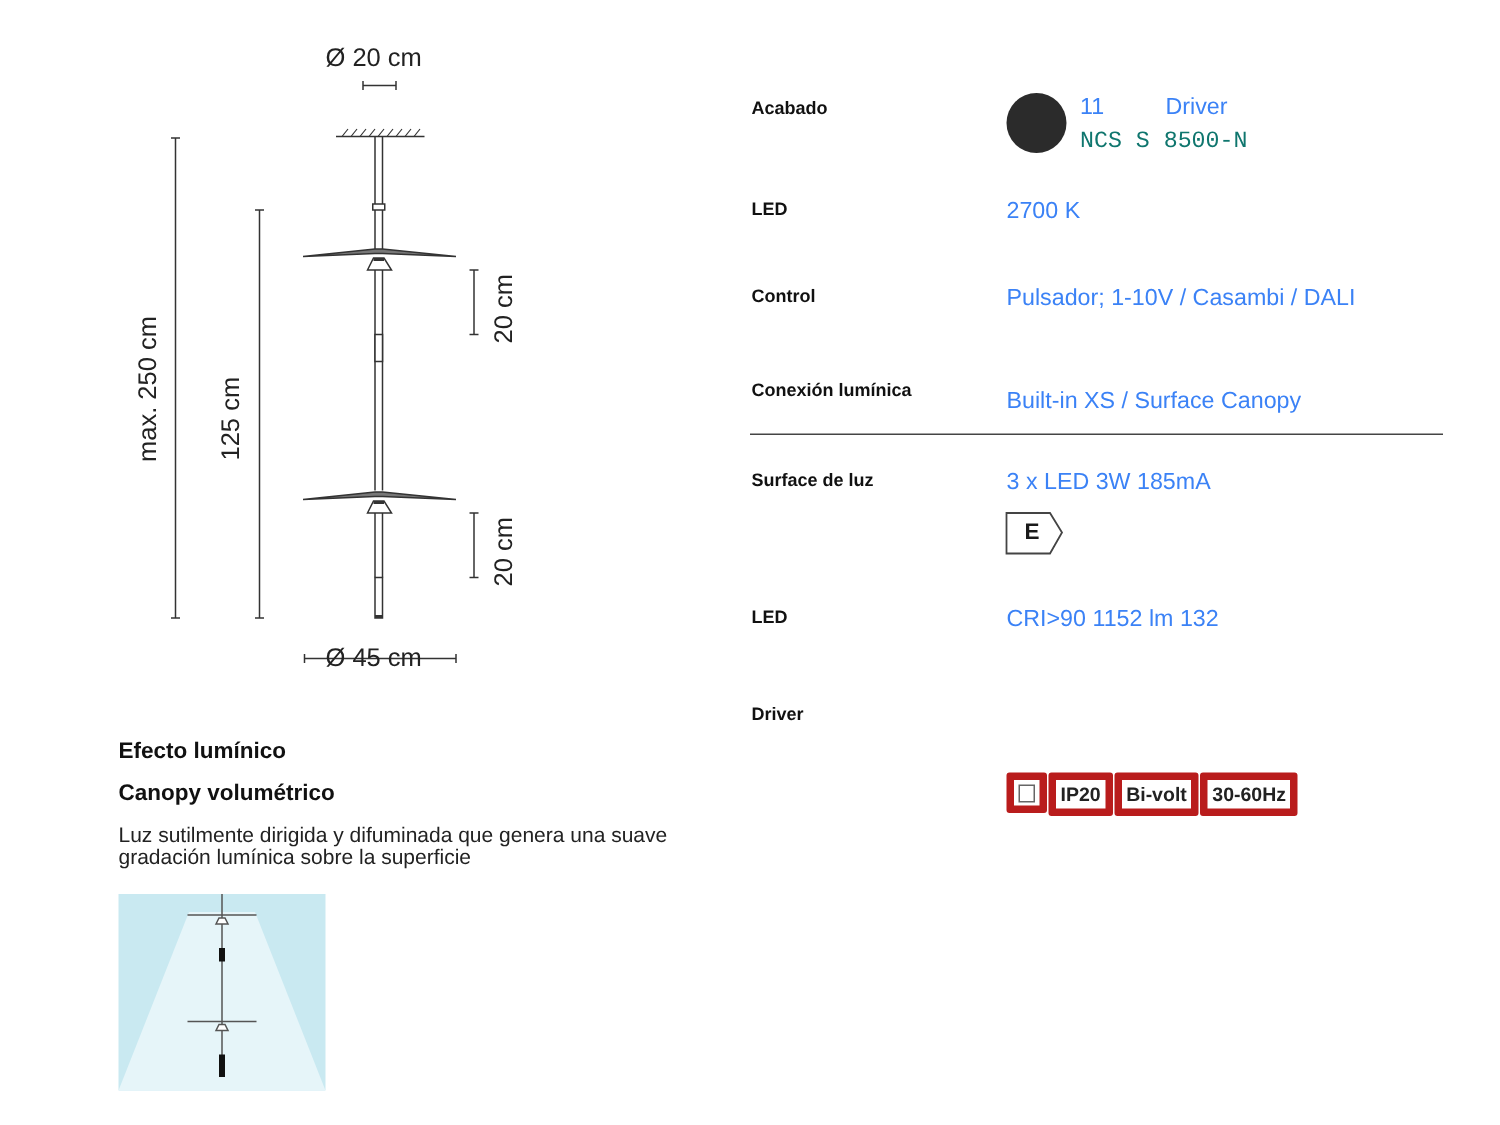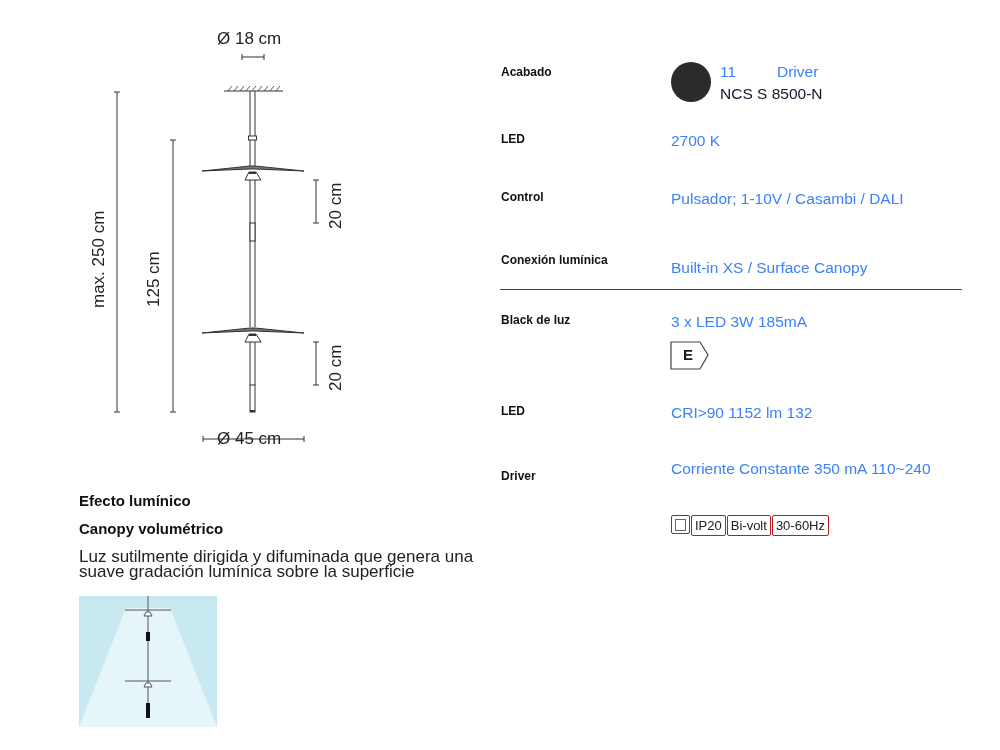--- a/index.html
+++ b/index.html
@@ -4,29 +4,29 @@
 <style>
   html, body { margin:0; padding:0; background:#ffffff; }
   body { width:1000px; height:750px; position:relative; overflow:hidden;
          font-family:"Liberation Sans", "DejaVu Sans", sans-serif; color:#1a1a1a; }
   .abs { position:absolute; }
   .dim-label { position:absolute; font-size:17px; color:#222; white-space:nowrap; }
   .vtext { transform:rotate(-90deg); transform-origin:left top; }
   .spec-label { position:absolute; left:501px; font-size:12px; font-weight:bold; color:#111; white-space:nowrap; }
   .spec-value { position:absolute; left:671px; font-size:15.5px; color:#3b82f6; white-space:nowrap; }
   .swatch { position:absolute; left:671px; top:62px; width:40px; height:40px; border-radius:50%; }
-  .ncs { color:#0f172a; }
+  .ncs { color:#0f766e;font-family:Liberation Mono, monospace; }
   .divider { position:absolute; left:500px; top:289px; width:462px; height:0; border-top:1.5px solid #444; }
   .energy { position:absolute; left:670px; top:341px; }
   .badges { position:absolute; left:671px; top:515px; display:flex; gap:1px; }
-  .badge { border:1px solid #b91c1c; border-radius:2px; font-size:13px; font-weight:normal; padding:1px 3px; line-height:17px; height:17px; color:#222; }
+  .badge { border:5px solid #b91c1c; border-radius:2px; font-size:13px; font-weight:bold; padding:1px 3px; line-height:17px; height:17px; color:#222; }
   .badge-box { width:11px; padding:0 3px; display:flex; align-items:center; justify-content:center; }
   .badge-box span { display:block; width:10px; height:10px; border:1px solid #666; }
   .effect-title { position:absolute; left:79px; font-size:15px; font-weight:bold; color:#111; }
-  .effect-desc { position:absolute; left:79px; top:549px; font-size:17px; line-height:15px; color:#222; width:420px; }
+  .effect-desc { position:absolute; left:79px; top:549px; font-size:14px; line-height:15px; color:#222; width:420px; }
   .effect-img { position:absolute; left:79px; top:596px; width:138px; height:131px; background:#c9e9f1; overflow:hidden; }
 </style>
 </head>
 <body>
 
 <div class="abs" style="left:0;top:0;width:480px;height:480px;">
   <svg class="abs" style="left:0;top:0;" width="480" height="480" viewBox="0 0 480 480">
     <g stroke="#333" stroke-width="1" fill="none">
 
       <line x1="242" y1="57" x2="264" y2="57"></line>
@@ -82,21 +82,21 @@
       <line x1="316" y1="342" x2="316" y2="385"></line>
       <line x1="313" y1="342" x2="319" y2="342"></line>
       <line x1="313" y1="385" x2="319" y2="385"></line>
 
       <line x1="203" y1="439" x2="304" y2="439"></line>
       <line x1="203" y1="436" x2="203" y2="442"></line>
       <line x1="304" y1="436" x2="304" y2="442"></line>
     </g>
   </svg>
 
-  <div class="dim-label" style="left:217px;top:29px;">Ø 18 cm</div>
+  <div class="dim-label" style="left:217px;top:29px;">Ø 20 cm</div>
   <div class="dim-label vtext" style="left:89px;top:308px;">max. 250 cm</div>
   <div class="dim-label vtext" style="left:144px;top:307px;">125 cm</div>
   <div class="dim-label vtext" style="left:326px;top:229px;">20 cm</div>
   <div class="dim-label vtext" style="left:326px;top:391px;">20 cm</div>
   <div class="dim-label" style="left:217px;top:429px;">Ø 45 cm</div>
 </div>
 
 <div class="effect-title" style="top:492px;">Efecto lumínico</div>
 <div class="effect-title" style="top:520px;">Canopy volumétrico</div>
 <div class="effect-desc">Luz sutilmente dirigida y difuminada que genera una suave gradación lumínica sobre la superficie</div>
@@ -127,35 +127,34 @@
   <div class="spec-value" style="top:132px;">2700 K</div>
 
   <div class="spec-label" style="top:190px;">Control</div>
   <div class="spec-value" style="top:190px;">Pulsador; 1-10V / Casambi / DALI</div>
 
   <div class="spec-label" style="top:253px;">Conexión lumínica</div>
   <div class="spec-value" style="top:259px;">Built-in XS / Surface Canopy</div>
 
   <div class="divider"></div>
 
-  <div class="spec-label" style="top:313px;">Black de luz</div>
+  <div class="spec-label" style="top:313px;">Surface de luz</div>
   <div class="spec-value" style="top:313px;">3 x LED 3W 185mA</div>
   <div class="energy">
     <svg width="40" height="30" viewBox="0 0 40 30">
       <path d="M1 1 L30 1 L38 14 L30 28 L1 28 Z" fill="#fff" stroke="#444" stroke-width="1.2"></path>
     </svg>
     <span style="position:absolute;left:13px;top:5px;font-size:15px;font-weight:bold;">E</span>
   </div>
 
   <div class="spec-label" style="top:404px;">LED</div>
   <div class="spec-value" style="top:404px;">CRI&gt;90 1152 lm 132</div>
 
   <div class="spec-label" style="top:469px;">Driver</div>
   <div class="spec-value" style="top:461px;line-height:16px;">
-    <div>Corriente Constante 350 mA 110~240</div>
   </div>
 
   <div class="badges">
     <div class="badge badge-box">
         <span></span>
       </div>
     <div class="badge">IP20</div>
     <div class="badge">Bi-volt</div>
     <div class="badge">30-60Hz</div>
   </div>

